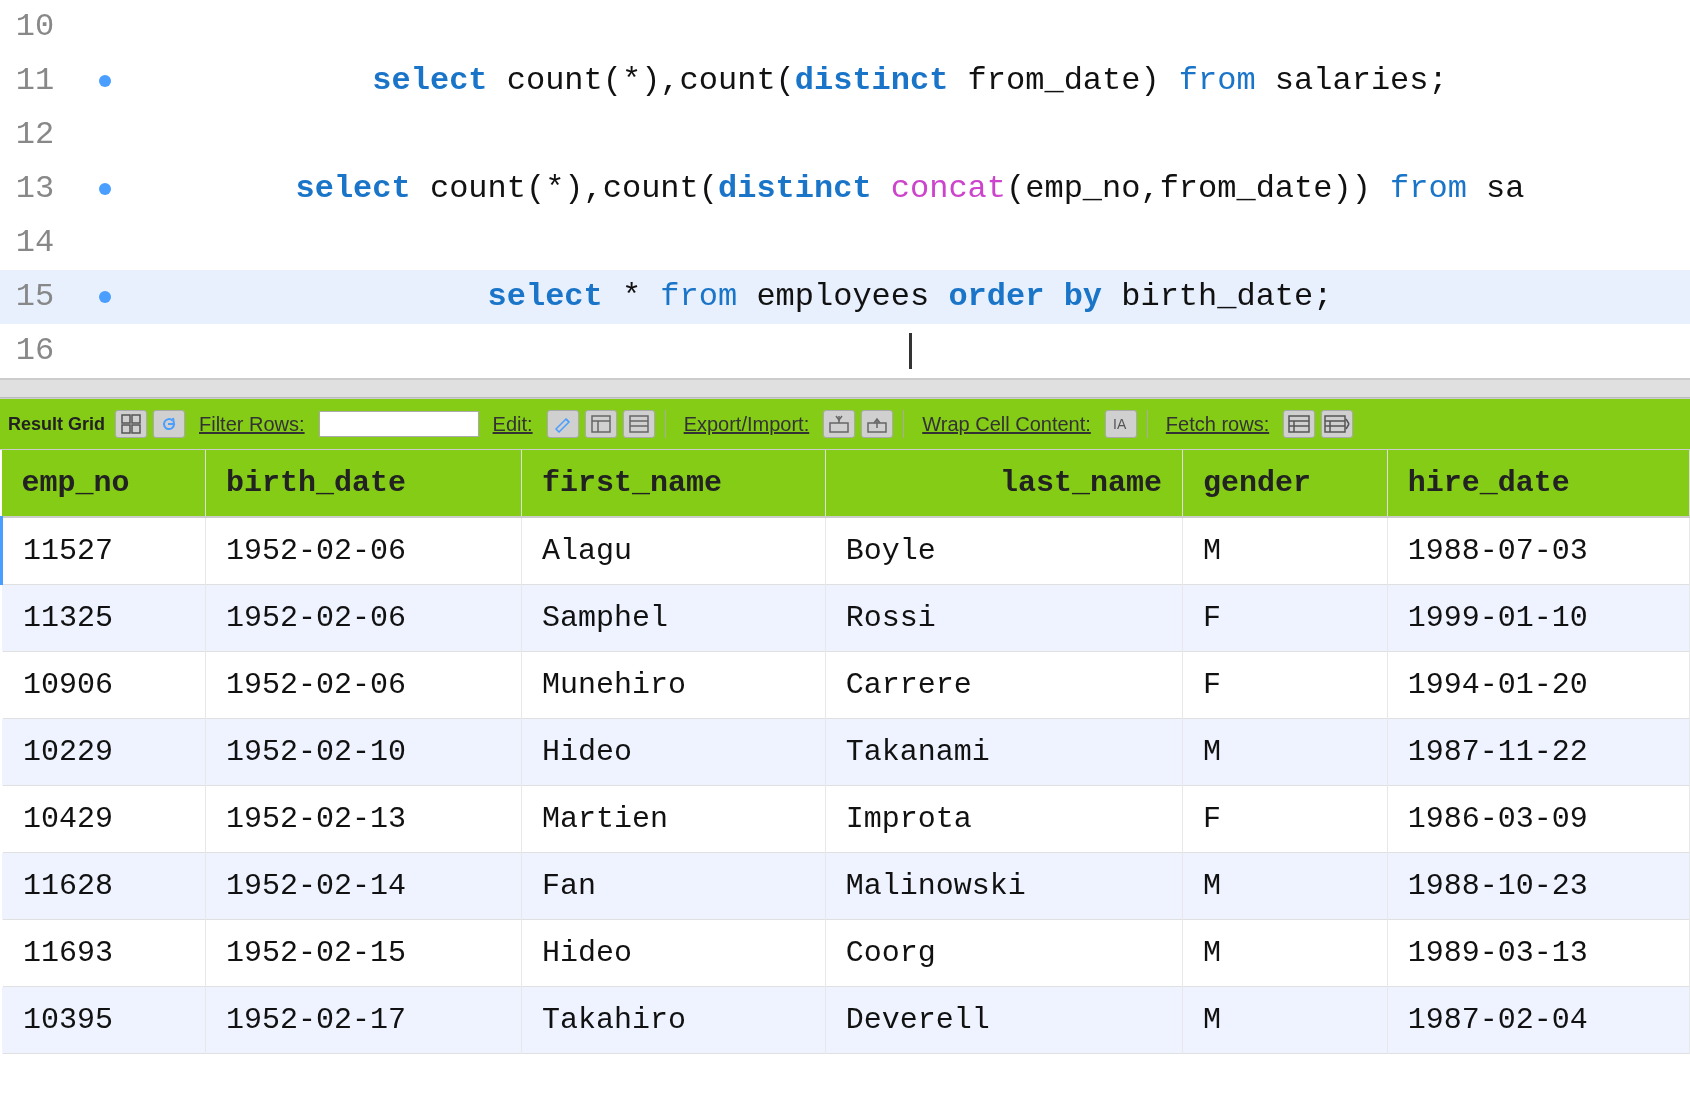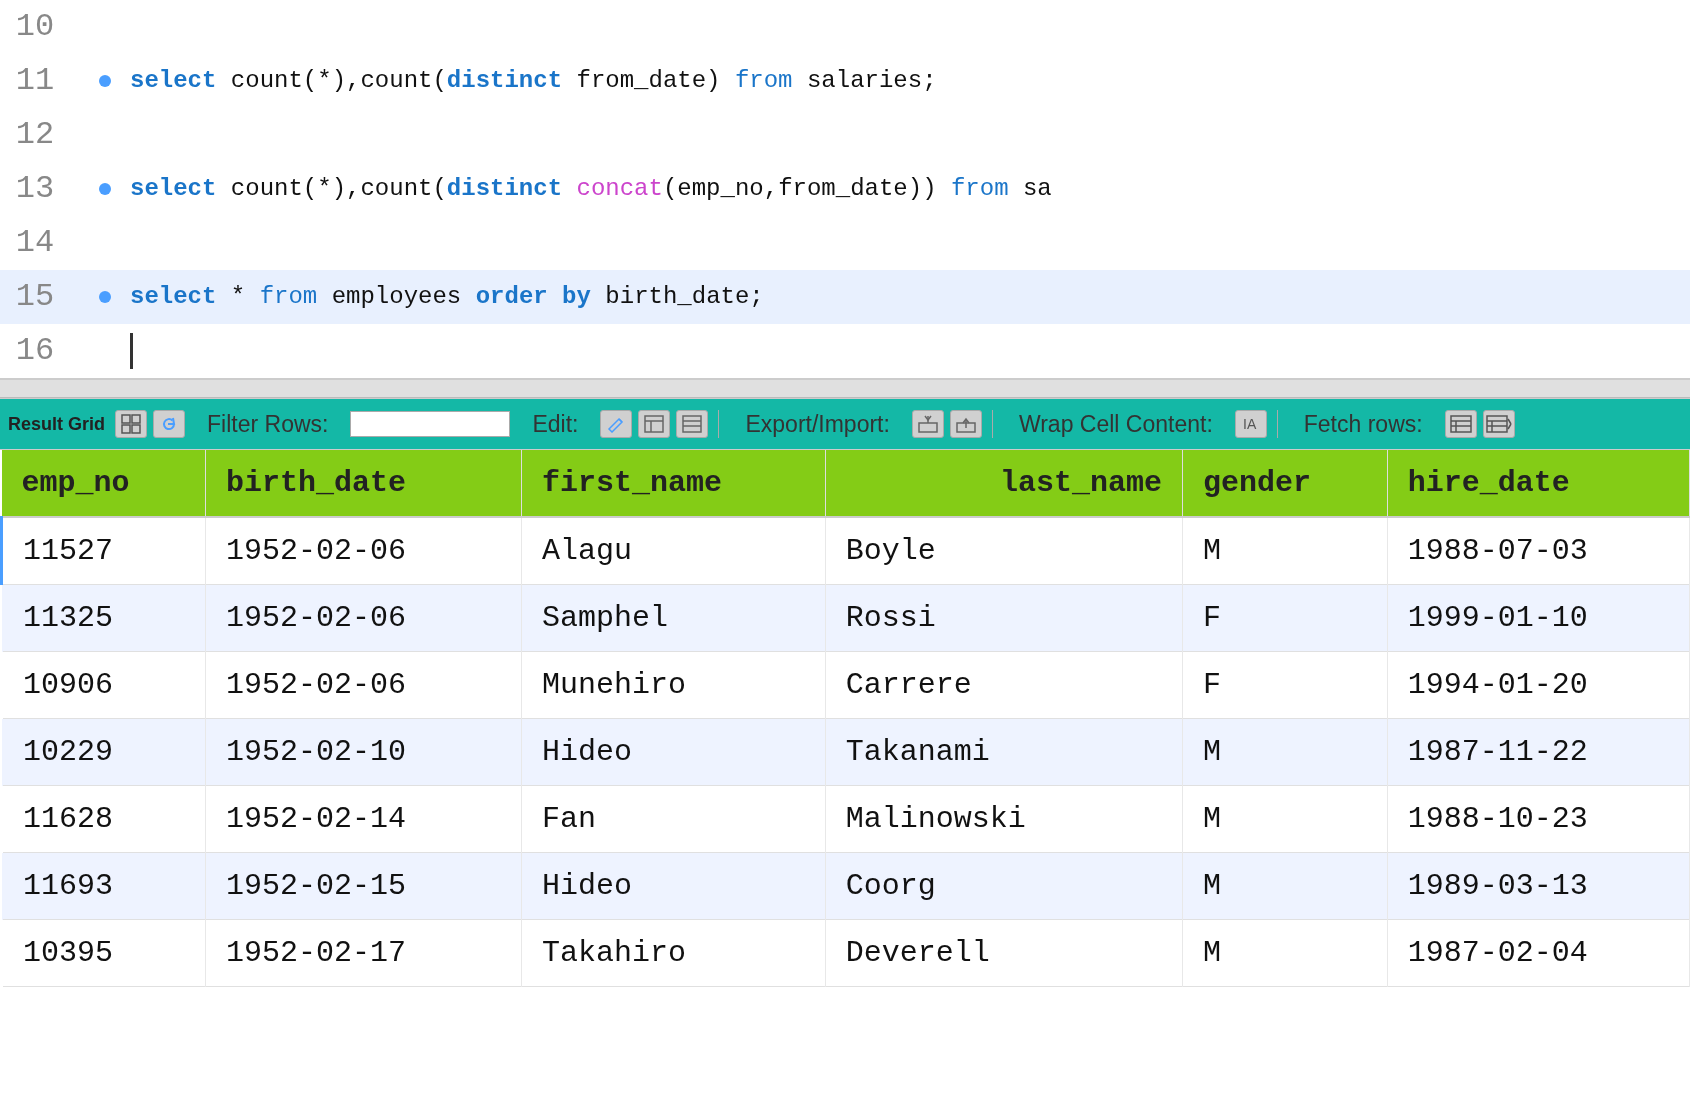--- a/index.html
+++ b/index.html
@@ -49,41 +49,42 @@
       width: 12px;
       height: 12px;
       background: #4a9eff;
       border-radius: 50%;
     }
 
     .line-content {
       flex: 1;
       padding-left: 10px;
       white-space: pre;
-      font-size: 24px;
+      font-size: 32px;
+      text-align: center;
     }
 
     .kw { color: #1a75c9; font-weight: bold; }
     .fn { color: #1a75c9; }
     .pu { color: #cc44cc; }
     .id { color: #111111; }
     .cursor {
       display: inline-block;
       width: 3px;
       height: 36px;
       background: #333;
       vertical-align: middle;
       animation: blink 1s step-end infinite;
     }
     @keyframes blink { 50% { opacity: 0; } }
     .line-active { background: #e8f0fe; }
 
     
     .toolbar {
-      background: #14b8a6;
+      background: #84cc16;
       border-bottom: 1px solid #cccccc;
       border-top: 1px solid #cccccc;
       display: flex;
       align-items: center;
       padding: 4px 8px;
       gap: 6px;
       height: 52px;
     }
 
     .toolbar-label {
@@ -120,23 +121,24 @@
       background: #fff;
       height: 26px;
       width: 160px;
       padding: 0 6px;
       font-size: 16px;
       font-family: Arial, sans-serif;
     }
 
     .toolbar-text {
       font-family: Arial, sans-serif;
-      font-size: 23px;
+      font-size: 20px;
       color: #333;
-      margin: 0 16px;
+      margin: 0 8px;
+      text-decoration: underline;
     }
 
     
     .result-grid {
       background: #ffffff;
     }
 
     table {
       width: 100%;
       border-collapse: collapse;
@@ -383,20 +385,28 @@
         </tr>
         <tr>
           <td>10229</td>
           <td>1952-02-10</td>
           <td>Hideo</td>
           <td>Takanami</td>
           <td>M</td>
           <td>1987-11-22</td>
         </tr>
         <tr>
+          <td>10429</td>
+          <td>1952-02-13</td>
+          <td>Martien</td>
+          <td>Improta</td>
+          <td>F</td>
+          <td>1986-03-09</td>
+        </tr>
+        <tr>
           <td>11628</td>
           <td>1952-02-14</td>
           <td>Fan</td>
           <td>Malinowski</td>
           <td>M</td>
           <td>1988-10-23</td>
         </tr>
         <tr>
           <td>11693</td>
           <td>1952-02-15</td>

